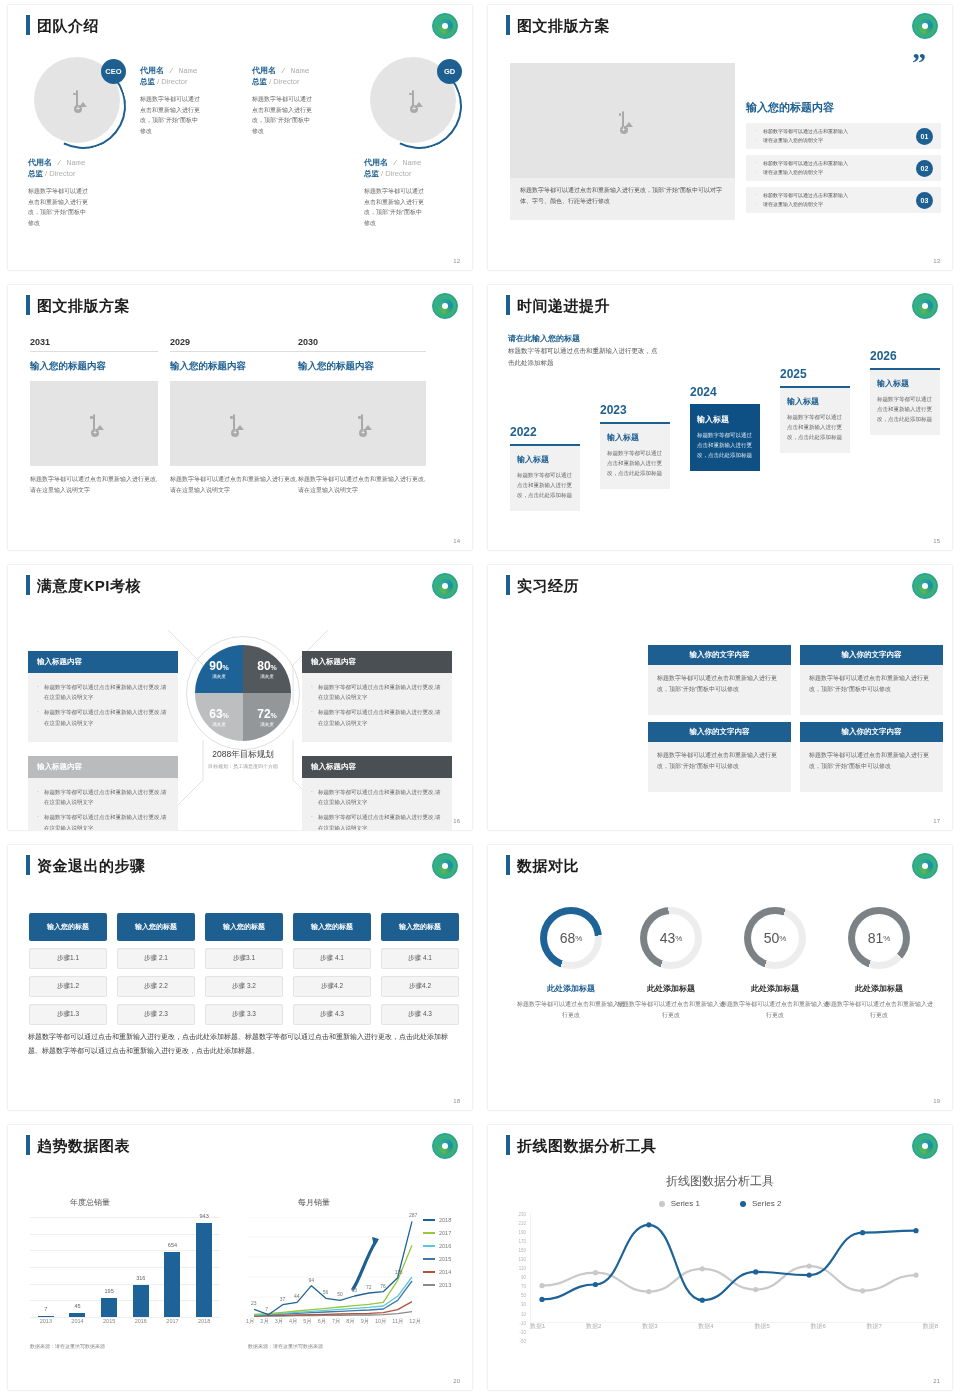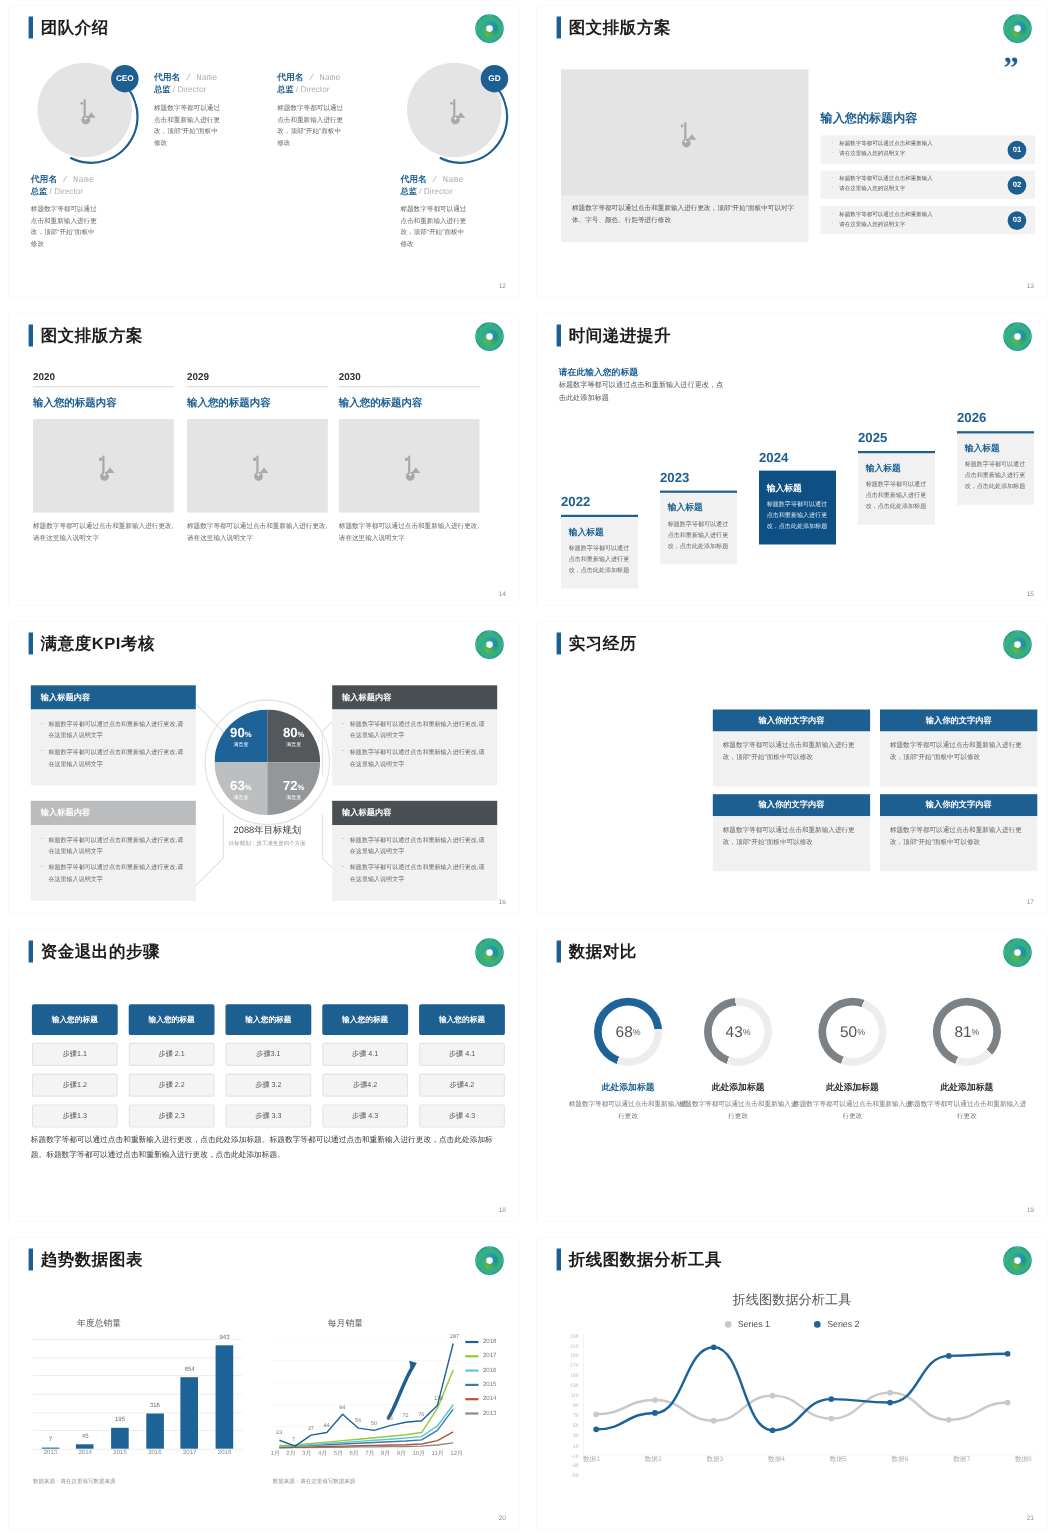--- a/index.html
+++ b/index.html
@@ -62,31 +62,31 @@
   
   .s14-col { position:absolute; top:52px; width:128px; }
   .s14-year { font-size:9px; font-weight:bold; color:#333; padding-bottom:4px; border-bottom:1px solid #ddd; }
   .s14-h { font-size:9.5px; font-weight:bold; color:#1d5f91; margin-top:8px; }
   .s14-img { margin-top:8px; width:128px; height:85px; }
   .s14-d { margin-top:8px; font-size:6px; line-height:1.8; color:#666; }
 
   
   .s15-lead-h { position:absolute; left:20px; top:48px; font-size:8px; font-weight:bold; color:#1d5f91; }
   .s15-lead-p { position:absolute; left:20px; top:60px; width:150px; font-size:6.5px; line-height:1.85; color:#555; }
-  .tl-item { position:absolute; width:70px;margin-top:24px; }
+  .tl-item { position:absolute; width:70px; }
   .tl-year { font-size:12px; font-weight:bold; color:#1d5f91; }
   .tl-card { margin-top:5px; background:#f1f1f1; border-top:2px solid #1d5f91; padding:8px 7px 10px; }
   .tl-card.on { background:#0e5083; border-top-color:#0e5083; }
   .tl-h { font-size:8px; font-weight:bold; color:#1d5f91; }
   .tl-card.on .tl-h { color:#fff; }
   .tl-p { margin-top:5px; font-size:5.5px; line-height:1.85; color:#666; }
   .tl-card.on .tl-p { color:#dbe8f2; }
 
   
-  .kpi-panel { position:absolute; width:150px; }
+  .kpi-panel { position:absolute; width:150px;margin-top:28px; }
   .kpi-hd { font-size:7.5px; font-weight:bold; color:#fff; padding:6px 9px; }
   .kpi-hd.blue { background:#1d5f91; }
   .kpi-hd.dark { background:#4a4f53; }
   .kpi-hd.grey { background:#b9bbbd; }
   .kpi-body { background:#f1f1f1; padding:9px; }
   .kpi-body div { font-size:5.5px; line-height:1.85; color:#666; position:relative; padding-left:7px; margin-bottom:5px; }
   .kpi-body div:before { content:"·"; position:absolute; left:0; top:-1px; }
   .pie { position:absolute; left:187px; top:80px; width:96px; height:96px; border-radius:50%; overflow:hidden; }
   .pie .q { position:absolute; width:48px; height:48px; display:flex; flex-direction:column; align-items:center; justify-content:center; color:#fff; }
   .pie .q .v { font-size:12px; font-weight:bold; }
@@ -258,36 +258,36 @@
     <div class="slide-inner">
       <div class="s-head">
           <span class="s-bar"></span>
         <span class="s-title">图文排版方案</span>
         </div>
       <div class="logo">
           <span class="swirl"></span>
         </div>
 
       <div class="s14-col" style="left:22px">
-        <div class="s14-year">2020</div>
+        <div class="s14-year">2031</div>
         <div class="s14-h">输入您的标题内容</div>
         <div class="s14-img ph-img">
             <span class="ico-wrap"><span class="ph-ico"></span><span class="ph-plus">+</span></span>
           </div>
         <div class="s14-d">标题数字等都可以通过点击和重新输入进行更改,请在这里输入说明文字</div>
       </div>
       <div class="s14-col" style="left:162px">
         <div class="s14-year">2029</div>
         <div class="s14-h">输入您的标题内容</div>
         <div class="s14-img ph-img">
             <span class="ico-wrap"><span class="ph-ico"></span><span class="ph-plus">+</span></span>
           </div>
         <div class="s14-d">标题数字等都可以通过点击和重新输入进行更改,请在这里输入说明文字</div>
       </div>
-      <div class="s14-col" style="left:300px">
+      <div class="s14-col" style="left:290px">
         <div class="s14-year">2030</div>
         <div class="s14-h">输入您的标题内容</div>
         <div class="s14-img ph-img">
             <span class="ico-wrap"><span class="ph-ico"></span><span class="ph-plus">+</span></span>
           </div>
         <div class="s14-d">标题数字等都可以通过点击和重新输入进行更改,请在这里输入说明文字</div>
       </div>
       <div class="pgnum">14</div>
     </div>
   </div>

